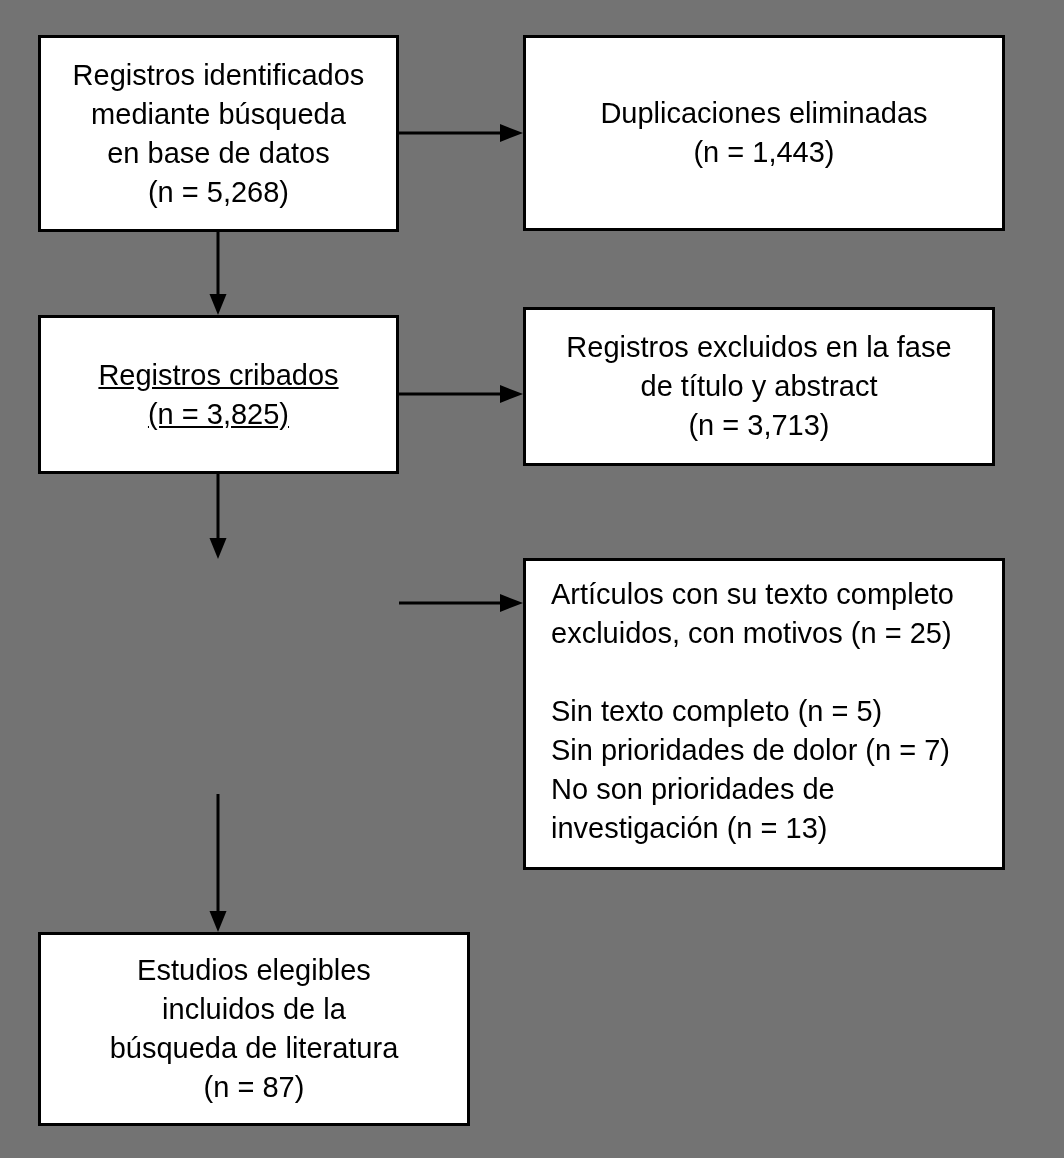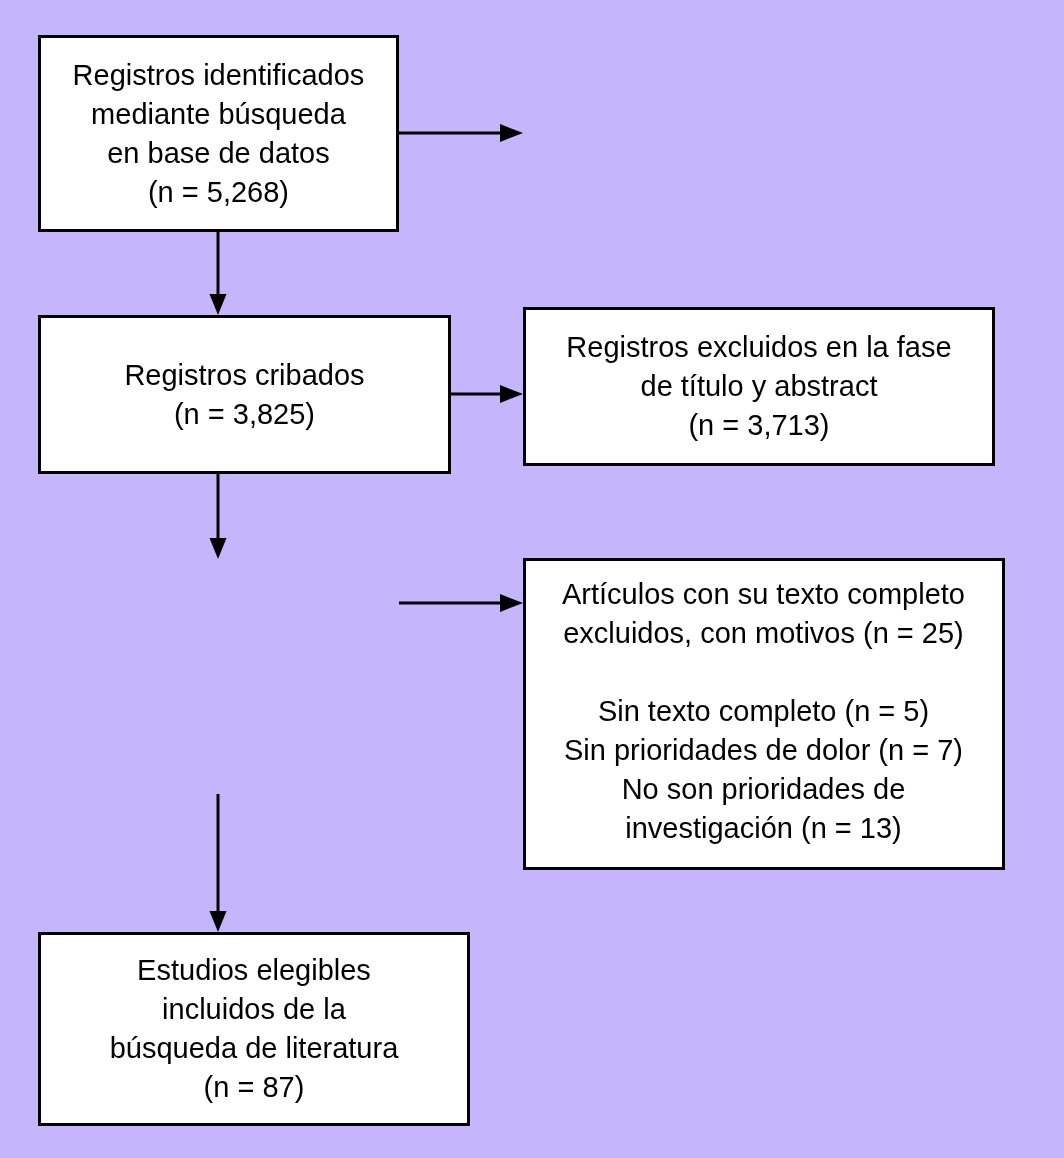--- a/index.html
+++ b/index.html
@@ -4,21 +4,21 @@
 <style>
   html, body {
     margin: 0;
     padding: 0;
     background: #ffffff;
   }
   .canvas {
     position: relative;
     width: 1064px;
     height: 1158px;
-    background: #c4b5fd;
+    background: #737373;
     font-family: "Liberation Sans", sans-serif;
     color: #000000;
     overflow: hidden;
   }
   .flow-box {
     position: absolute;
     box-sizing: border-box;
     border: 3px solid #000000;
     background: #ffffff;
     font-size: 29px;
@@ -26,27 +26,27 @@
     white-space: pre-line;
   }
   .flow-box.centered {
     display: flex;
     align-items: center;
     justify-content: center;
     text-align: center;
     padding: 0 6px;
   }
   .flow-box.top-left-aligned {
-    text-align: center;
+    text-align: left;
     padding: 14px 26px 0 25px;
   }
   
   .b-identified        { left: 38px;  top: 35px;  width: 361px; height: 197px; }
   .b-duplicates        { left: 523px; top: 35px;  width: 482px; height: 196px; }
-  .b-screened          { left: 38px;  top: 315px; width: 413px; height: 159px; }
+  .b-screened          { left: 38px;  top: 315px; width: 361px; height: 159px; text-decoration: underline; }
   .b-excluded-ta       { left: 523px; top: 307px; width: 472px; height: 159px; }
   .b-fulltext          { left: 38px;  top: 559px; width: 361px; height: 235px; }
   .b-fulltext-excluded { left: 523px; top: 558px; width: 482px; height: 312px; }
   .b-included          { left: 38px;  top: 932px; width: 432px; height: 194px; }
 
   .arrow-layer {
     position: absolute;
     left: 0;
     top: 0;
     width: 1064px;
@@ -80,20 +80,22 @@
 
     <line x1="218" y1="794" x2="218" y2="913"></line>
     <polygon points="209.5,911 226.5,911 218,932"></polygon>
   </svg>
 
   <div class="flow-box centered b-identified">Registros identificados
 mediante búsqueda
 en base de datos
 (n = 5,268)</div>
 
+  <div class="flow-box centered b-duplicates">Duplicaciones eliminadas
+(n = 1,443)</div>
 
   <div class="flow-box centered b-screened">Registros cribados
 (n = 3,825)</div>
 
   <div class="flow-box centered b-excluded-ta">Registros excluidos en la fase
 de título y abstract
 (n = 3,713)</div>
 
 
   <div class="flow-box top-left-aligned b-fulltext-excluded">Artículos con su texto completo

